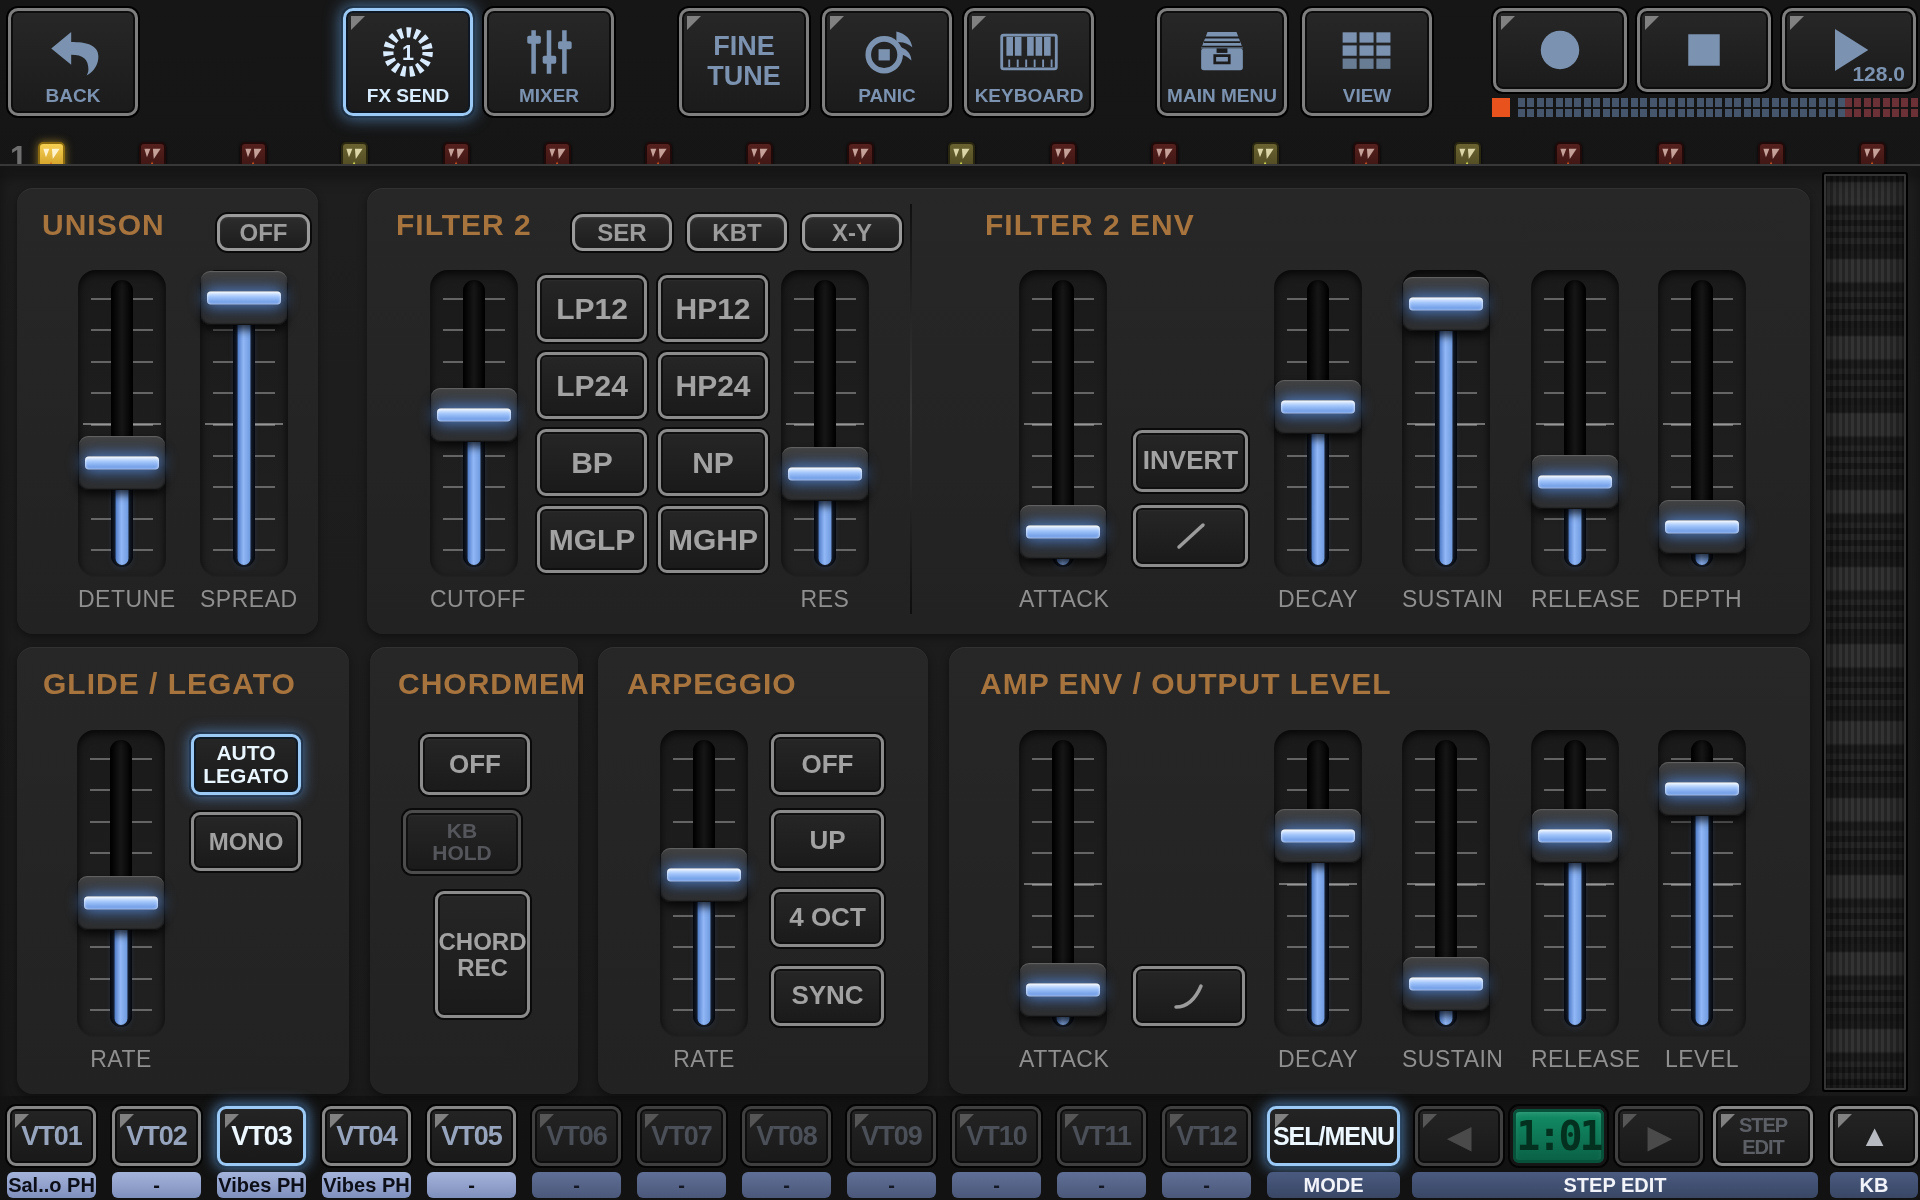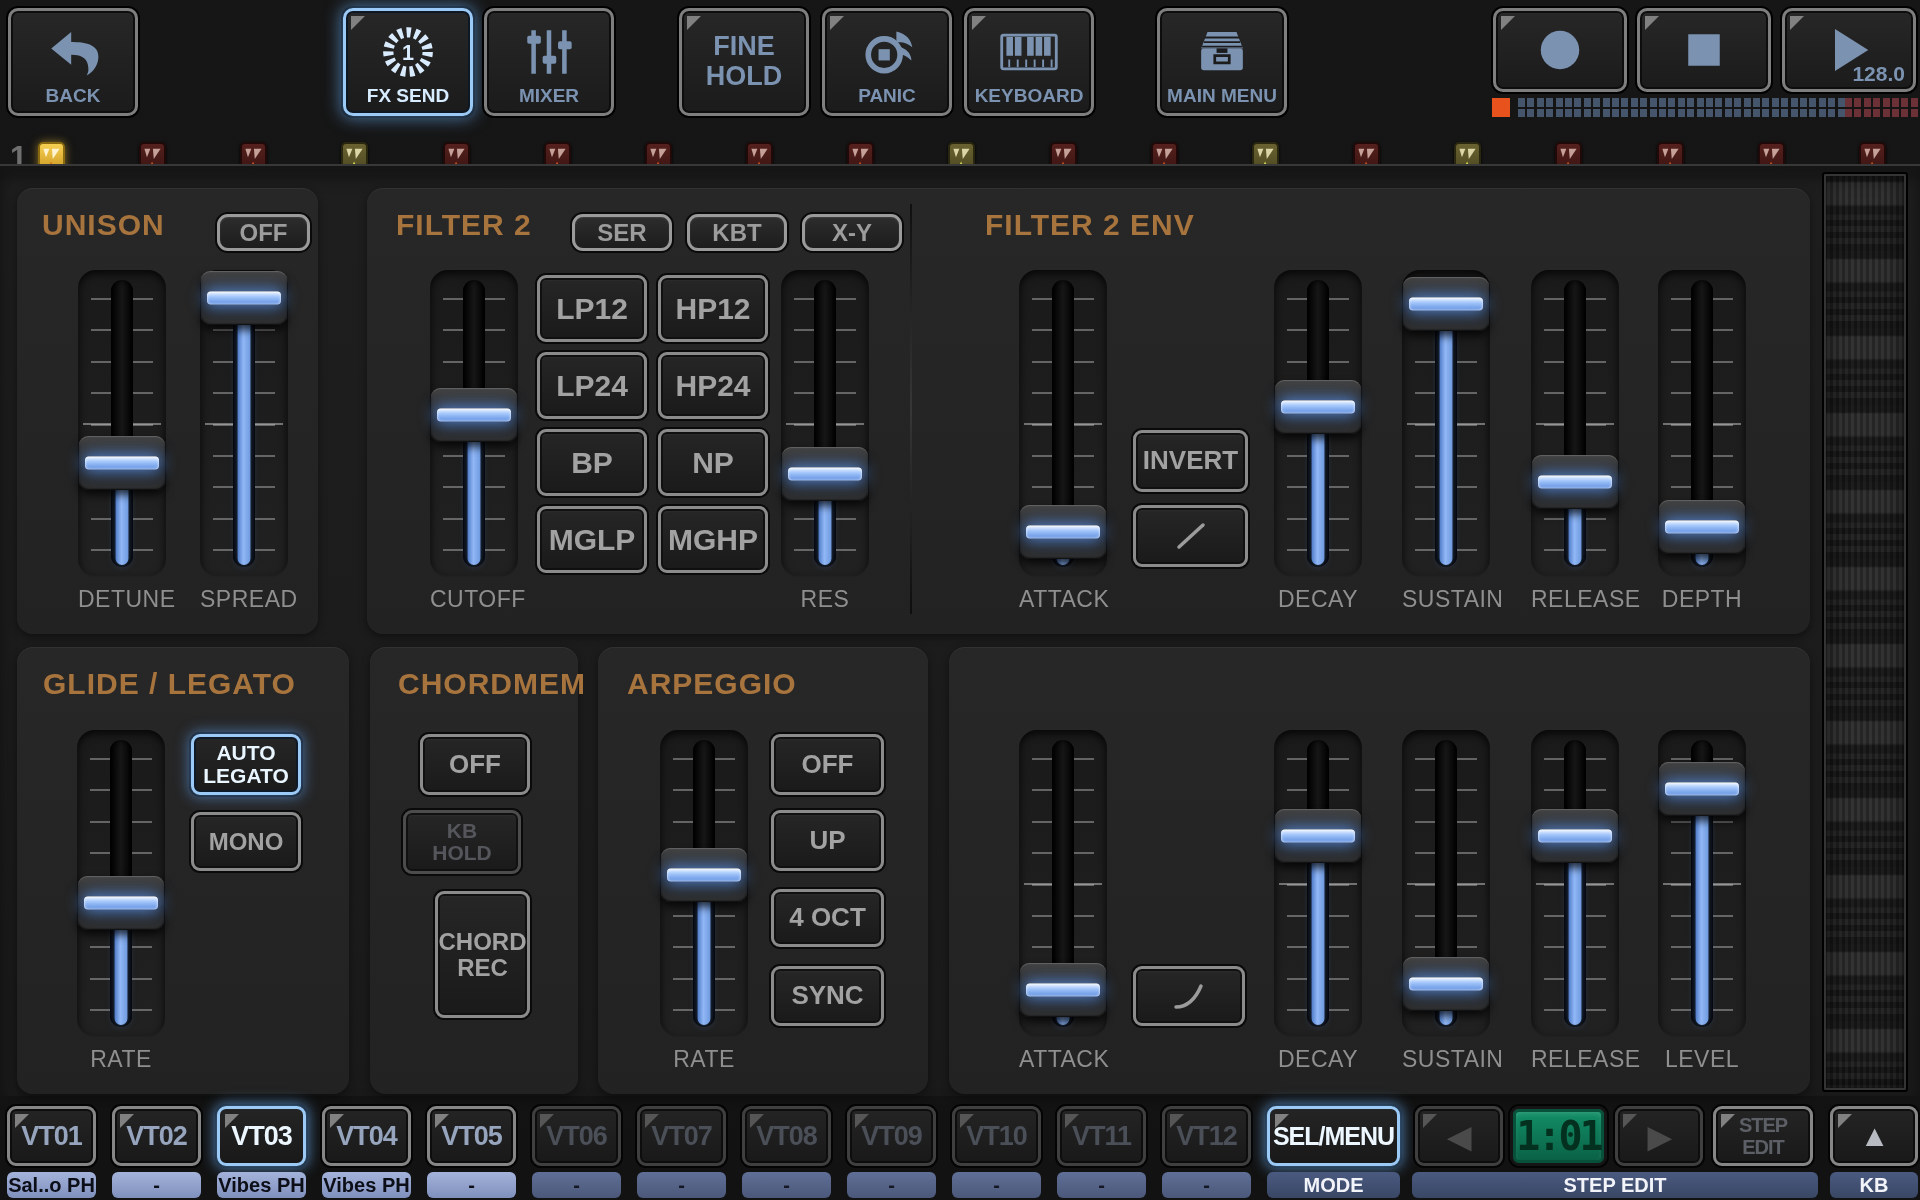--- a/index.html
+++ b/index.html
@@ -142,21 +142,21 @@
             <rect x="8" y="14" width="15" height="9" rx="2"></rect>
             <rect x="25" y="36" width="15" height="9" rx="2"></rect>
             <rect x="42" y="20" width="15" height="9" rx="2"></rect>
           </g>
         </svg>
     </span>
     <span class="tlab">MIXER</span>
   </div>
 
   <div class="tbtn fold" style="left:679px;justify-content:center">
-    <span class="bigtext" style="width:80px">FINE HOLD</span>
+    <span class="bigtext" style="width:80px">FINE TUNE</span>
   </div>
 
   <div class="tbtn fold" style="left:822px">
     <span class="ticon">
       <svg width="60" height="60" viewBox="0 0 64 64">
           <circle cx="29" cy="35" r="17" fill="none" stroke="#7b93b1" stroke-width="6"></circle>
           <rect x="23" y="29" width="12" height="12" fill="#7b93b1"></rect>
           <path d="M42 10 C52 12 58 19 59 27 C53 22 48 21 42 22 Z" fill="#7b93b1"></path>
           <path d="M47 27 C55 30 58 36 58 41 C53 36 50 35 45 34 Z" fill="#7b93b1"></path>
         </svg>
@@ -198,20 +198,38 @@
             <line x1="10" y1="26" x2="54" y2="26"></line>
           </g>
           <rect x="9" y="28" width="46" height="24" rx="3" fill="#7b93b1"></rect>
           <rect x="26" y="28" width="12" height="5" fill="#1c1c1c"></rect>
           <path d="M24 36 h16 v8 h-16 z" fill="none" stroke="#1c1c1c" stroke-width="3"></path>
         </svg>
     </span>
     <span class="tlab">MAIN MENU</span>
   </div>
 
+  <div class="tbtn" style="left:1302px">
+    <span class="ticon">
+      <svg width="60" height="56" viewBox="0 0 64 58">
+          <g fill="#7b93b1">
+            <rect x="6" y="8" width="15" height="11"></rect>
+            <rect x="24" y="8" width="15" height="11"></rect>
+            <rect x="42" y="8" width="15" height="11"></rect>
+            <rect x="6" y="22" width="15" height="11"></rect>
+            <rect x="24" y="22" width="15" height="11"></rect>
+            <rect x="42" y="22" width="15" height="11"></rect>
+            <rect x="6" y="36" width="15" height="11" opacity=".8"></rect>
+            <rect x="24" y="36" width="15" height="11" opacity=".8"></rect>
+            <rect x="42" y="36" width="15" height="11" opacity=".8"></rect>
+          </g>
+        </svg>
+    </span>
+    <span class="tlab">VIEW</span>
+  </div>
 
   <div class="tbtn transport fold" style="left:1493px">
     <span class="ticon">
       <svg width="56" height="56" viewBox="0 0 64 64">
           <circle cx="32" cy="32" r="22" fill="#7b93b1"></circle>
         </svg>
     </span>
   </div>
   <div class="tbtn transport fold" style="left:1637px">
     <span class="ticon">
@@ -556,20 +574,21 @@
         </div>
         <div class="slabel">RATE</div>
       </div>
       <div class="gbtn" style="left:173px;top:87px;width:113px;height:61px;font-size:26px">OFF</div>
       <div class="gbtn" style="left:173px;top:163px;width:113px;height:61px;font-size:26px">UP</div>
       <div class="gbtn" style="left:173px;top:242px;width:113px;height:58px;font-size:26px">4 OCT</div>
       <div class="gbtn" style="left:173px;top:319px;width:113px;height:60px;font-size:26px">SYNC</div>
     </div>
 
     <div class="panel" style="left:949px;top:481px;width:861px;height:447px">
+      <div class="ptitle" style="left:31px">AMP ENV / OUTPUT LEVEL</div>
       <div class="sliderunit" style="left:70px;top:83px">
         <div class="vslider" style="--v: 0.88;">
           <div class="ticks"></div>
             <div class="tickmid"></div>
             <div class="groove"></div>
             <div class="fill"></div>
           <div class="handle">
               <div class="stripe"></div>
             </div>
         </div>

